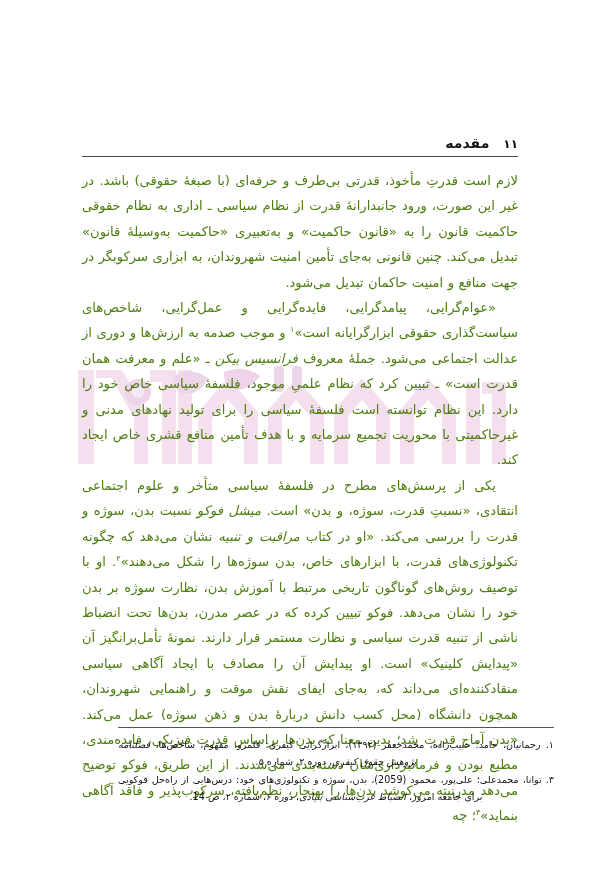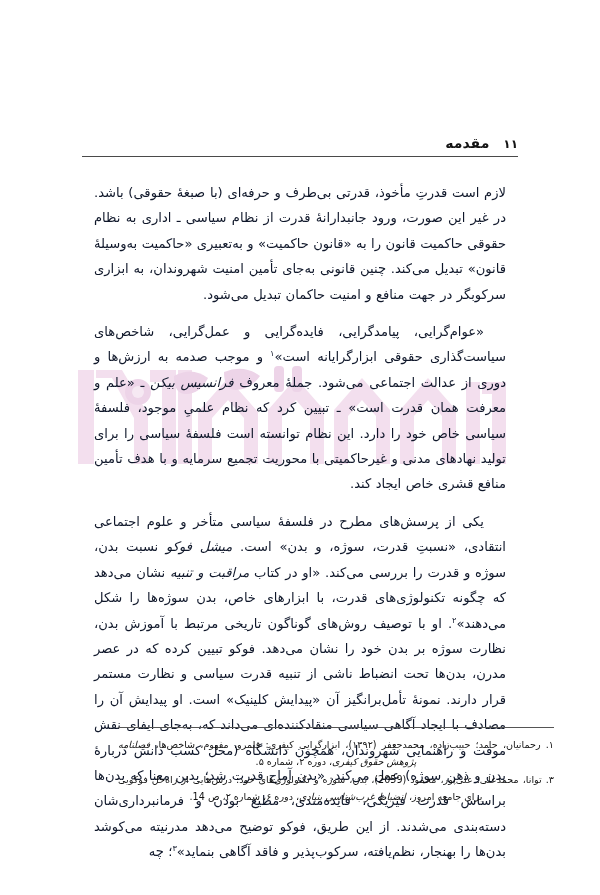--- a/index.html
+++ b/index.html
@@ -76,29 +76,29 @@
 
   
   .body-col {
     position: absolute;
     left: 82px;
     top: 168px;
     width: 436px;
     z-index: 1;
   }
   p.para {
-    margin: 12px;
+    margin: 0;
     padding: 0;
     font-size: 13.1px;
     line-height: 25.4px;
     text-align: justify;
     text-align-last: right;
     text-justify: inter-word;
     word-spacing: 0.02em;
-    color: #0f172a;
+    color: #4d7c0f;
   }
   p.para.indent {
     text-indent: 22px;
   }
   .ital {
     font-style: italic;
   }
   sup.fn {
     font-size: 8.2px;
     vertical-align: super;

